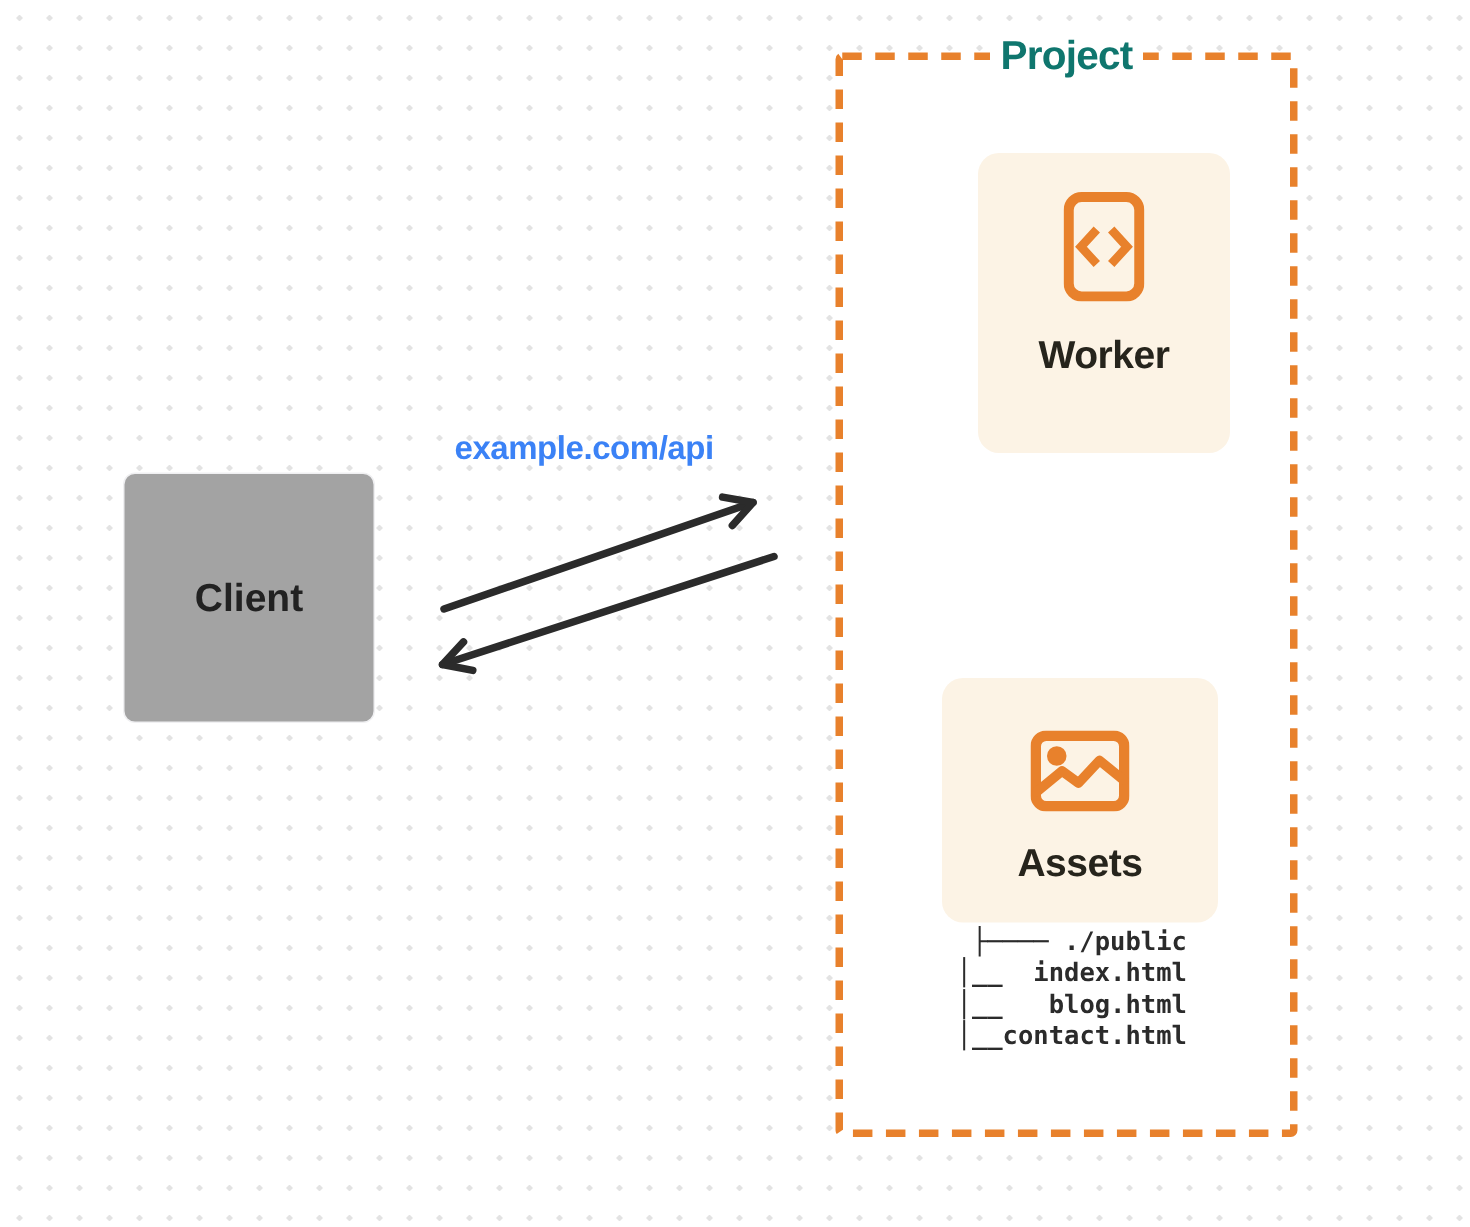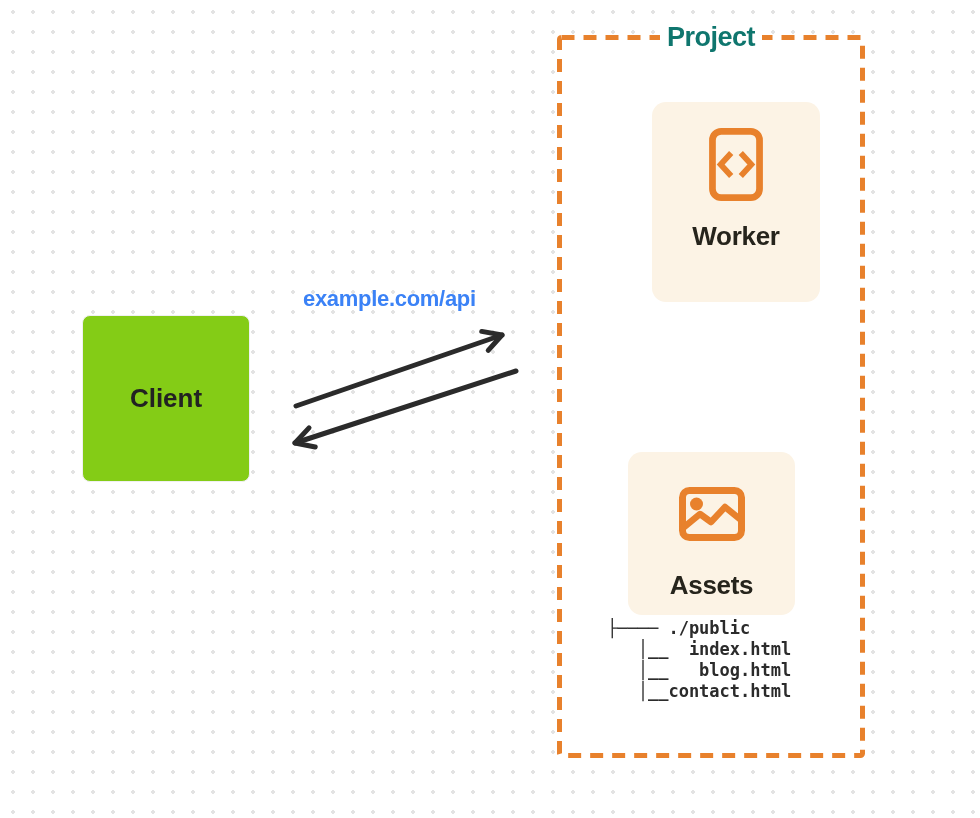--- a/index.html
+++ b/index.html
@@ -9,21 +9,21 @@
     background-image:radial-gradient(circle,#e3e3e3 1.7px,transparent 1.9px);
     background-size:20px 20px;
     background-position:3px 2px;
     font-family:"Liberation Sans",sans-serif;
   }
   .layer{position:absolute;left:0;top:0;z-index:1;}
   .node,.label,.tree{position:absolute;z-index:2;}
 
   .client-box{
     left:82px;top:315px;width:166px;height:165px;
-    background:#84cc16;border:1px solid #f0f0f2;border-radius:8px;
+    background:#a3a3a3;border:1px solid #f0f0f2;border-radius:8px;
     display:flex;align-items:center;justify-content:center;
   }
   .client-box span{font-size:26px;font-weight:bold;color:#222222;}
 
   .request-label{
     left:303px;top:286px;
     font-size:22px;font-weight:bold;color:#3b82f6;letter-spacing:-0.3px;
   }
 
   .project-label{
@@ -32,32 +32,33 @@
   .project-label span{
     background:#ffffff;padding:0 7px;
     font-size:27px;font-weight:bold;color:#0f766e;letter-spacing:-0.5px;
   }
 
   .card{
     background:#fcf3e5;border-radius:14px;
     display:flex;flex-direction:column;align-items:center;
   }
   .worker-card{left:632px;top:102px;width:168px;height:200px;margin-left:20px;}
-  .assets-card{left:628px;top:452px;width:167px;height:163px;gap:10px;}
+  .assets-card{left:628px;top:452px;width:184px;height:163px;}
   .worker-card .icon{margin-top:26px;}
   .assets-card .icon{margin-top:35px;}
   .card .card-label{font-size:26px;font-weight:bold;color:#26241c;letter-spacing:-0.3px;}
   .worker-card .card-label{margin-top:20px;}
   .assets-card .card-label{margin-top:19px;}
 
   .tree{
     left:607px;top:618px;margin:0;
     font-family:"DejaVu Sans Mono",monospace;
     font-size:17px;font-weight:700;line-height:21px;color:#2b2b2b;
     white-space:pre;
+    text-align:right;
   }
 </style>
 </head>
 <body>
 
 <svg class="layer" width="980" height="818" viewBox="0 0 980 818">
   <defs>
     <marker id="arrowhead" markerUnits="userSpaceOnUse" markerWidth="34" markerHeight="34" refX="24" refY="17" orient="auto">
       <path d="M6 7 L24 17 L6 27" fill="none" stroke="#2b2b2b" stroke-width="5" stroke-linecap="round" stroke-linejoin="round"></path>
     </marker>

